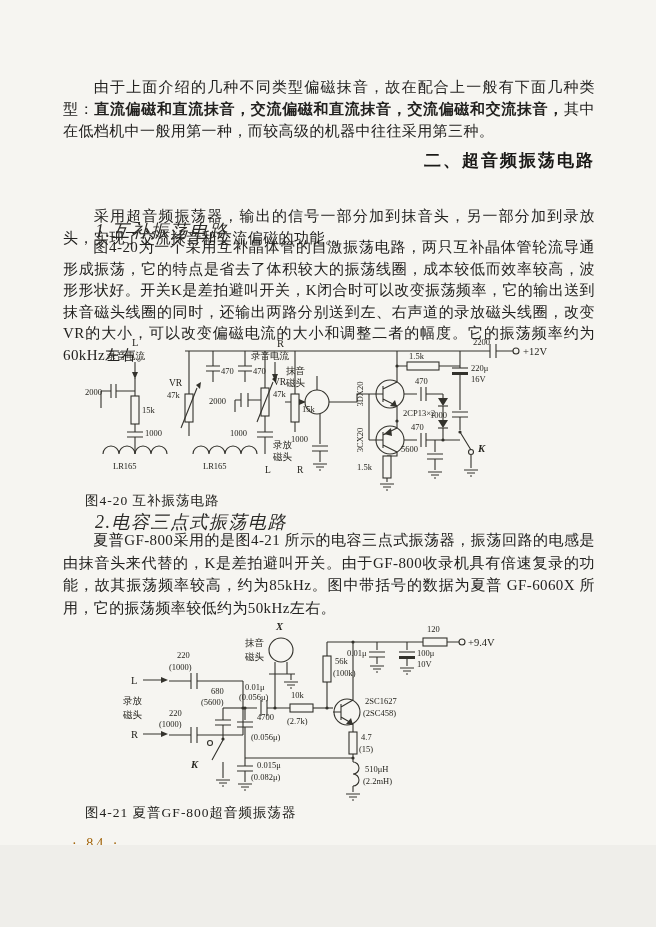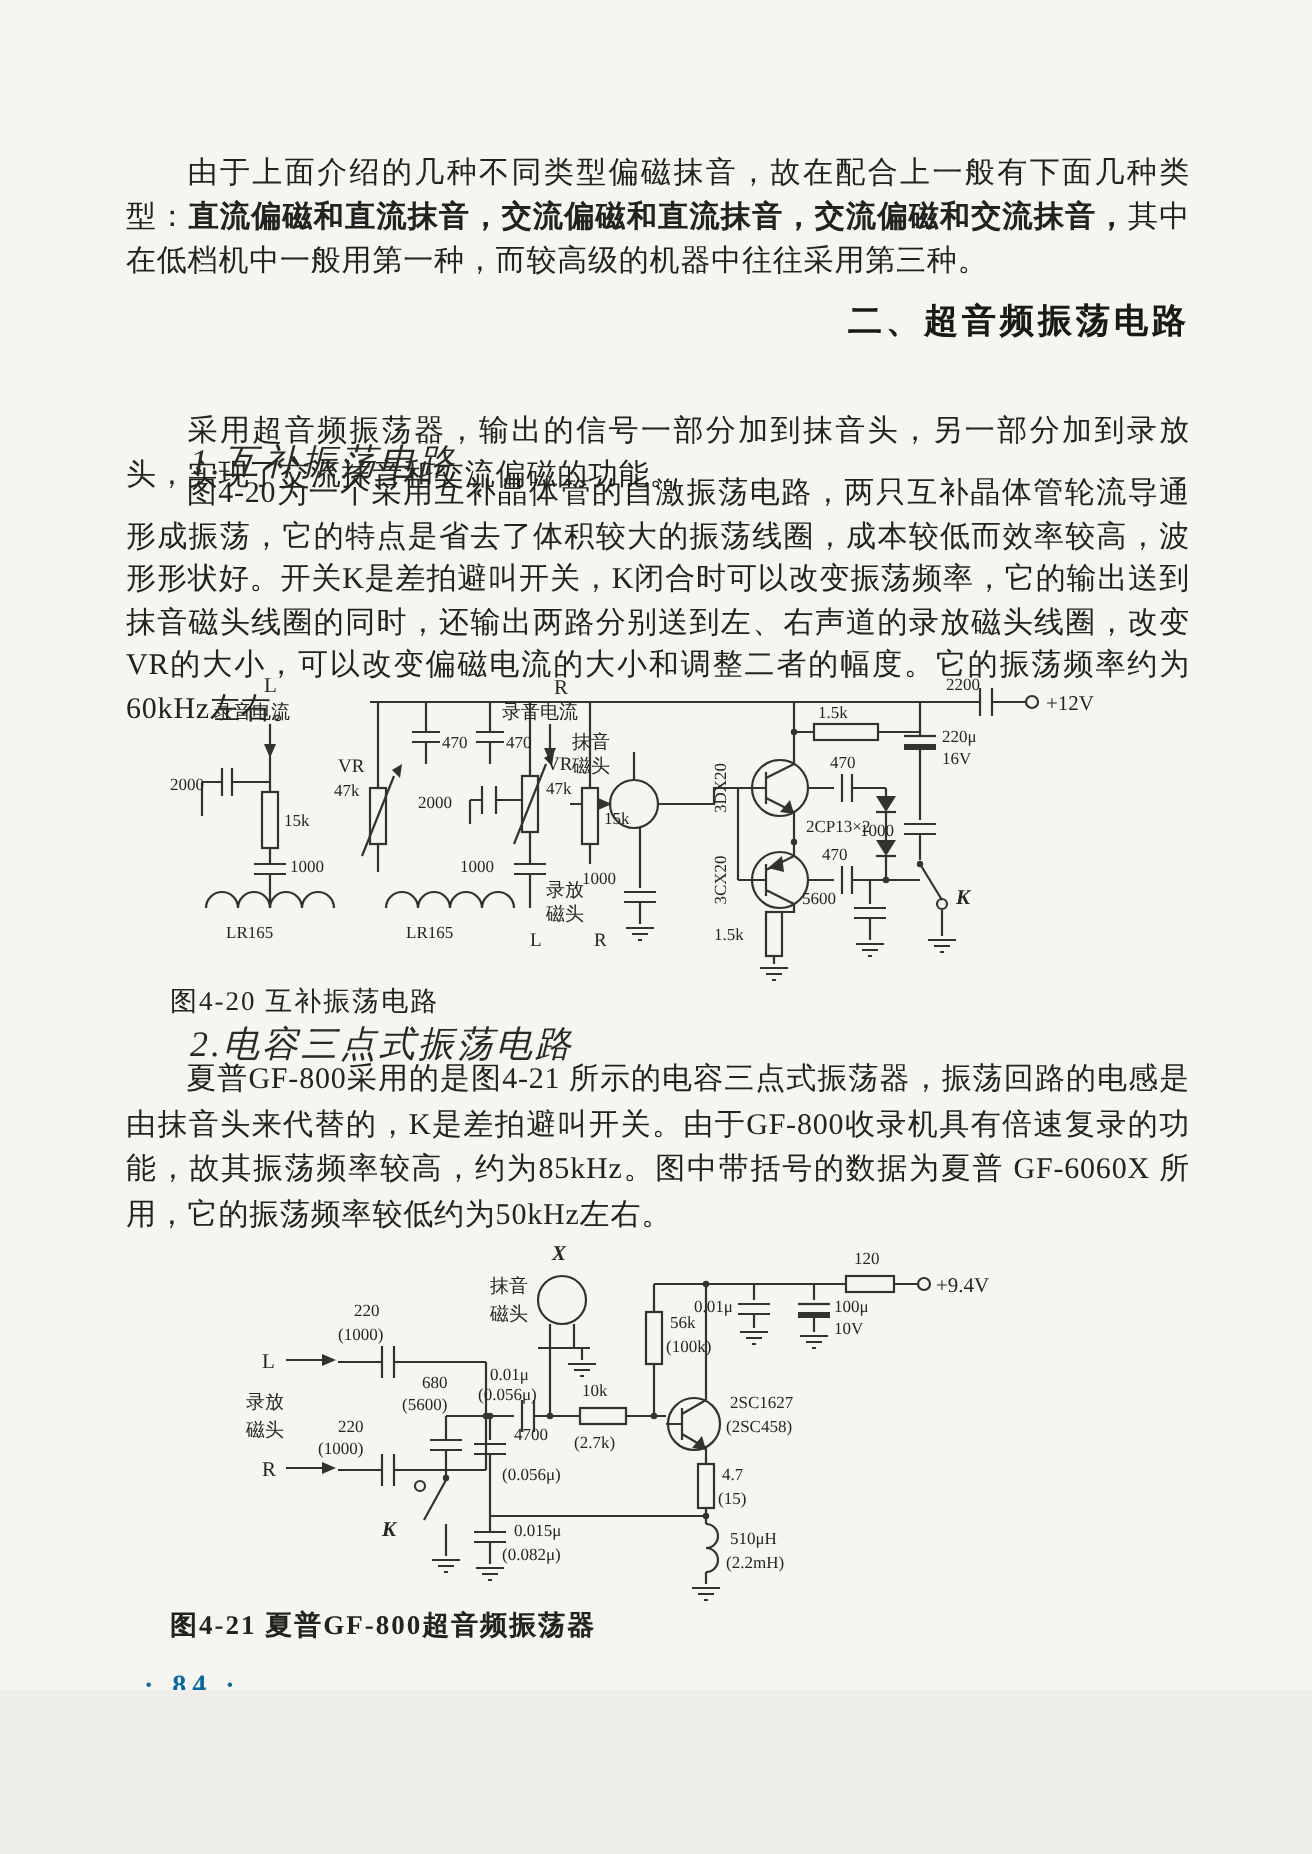--- a/index.html
+++ b/index.html
@@ -4,21 +4,21 @@
 <style>
   html,body{margin:0;padding:0;}
   body{width:656px;height:927px;background:#efeeea;font-family:"Liberation Serif","DejaVu Serif",serif;}
   .page{position:relative;width:656px;height:845px;background:#f6f5f1;overflow:hidden;color:#1d1c1a;}
   .para{position:absolute;left:63px;width:532px;font-size:15px;line-height:22px;text-align:justify;letter-spacing:.4px;color:#232220;}
   .para .indent{display:inline-block;width:2em;}
   .bold{font-weight:bold;}
   .heading{position:absolute;left:63px;width:532px;text-align:right;font-size:17px;font-weight:bold;letter-spacing:2px;color:#1a1917;}
   .subhead{position:absolute;left:95px;font-size:18px;font-style:italic;letter-spacing:1.5px;color:#2a2926;}
   .figcap{position:absolute;font-size:13.5px;letter-spacing:1px;color:#23221f;}
-  .pagenum{position:absolute;left:72px;top:836px;font-size:14px;font-weight:bold;letter-spacing:3px;color:#0369a1;text-align:right;}
+  .pagenum{position:absolute;left:72px;top:836px;font-size:14px;font-weight:normal;letter-spacing:3px;color:#a16207;text-align:right;}
   .scanline{position:absolute;left:0;top:899px;width:420px;height:2px;background:linear-gradient(90deg,#8a8a86,#1f1f1d 55%,#161614);}
   .watermark{position:absolute;left:505px;top:896px;font-size:15px;letter-spacing:1px;}
   .watermark .wm-cn{color:#15803d;}
   .watermark .wm-url{color:#737373;font-family:Liberation Mono, monospace;font-size:14px;}
   svg text{font-family:"Liberation Serif","DejaVu Serif",serif;fill:#26251f;}
   svg .w{stroke:#33322c;stroke-width:1.1;fill:none;}
   svg .comp{fill:#f6f5f1;stroke:#33322c;stroke-width:1.1;}
   svg .fillshape{fill:#33322c;stroke:none;}
   svg .s8{font-size:8.5px;} svg .s9{font-size:9.5px;} svg .s10{font-size:10.5px;}
   svg .it{font-style:italic;font-weight:bold;}
@@ -295,21 +295,21 @@
       <text class="s8" x="274" y="136">(15)</text>
       <text class="s8" x="280" y="156">510μH</text>
       <text class="s8" x="278" y="168">(2.2mH)</text>
       <text class="s8" x="342" y="16">120</text>
       <text class="s10" x="383" y="30">+9.4V</text>
       <text class="s8" x="262" y="40">0.01μ</text>
       <text class="s8" x="332" y="40">100μ</text>
       <text class="s8" x="332" y="51">10V</text>
     </g>
   </svg>
-  <div class="figcap" style="left:85px;top:804px;width:460px;font-weight:bold;">图4-21 夏普GF-800超音频振荡器</div>
+  <div class="figcap" style="left:85px;top:804px;width:460px;">图4-21 夏普GF-800超音频振荡器</div>
 
   <div class="pagenum">· 84 ·</div>
   <div class="scanline"></div>
   <div class="watermark">
     <span class="wm-cn">歌谱简谱网</span>
     <span class="wm-url">jianpu.cn</span>
   </div>
 
 </div>
 

